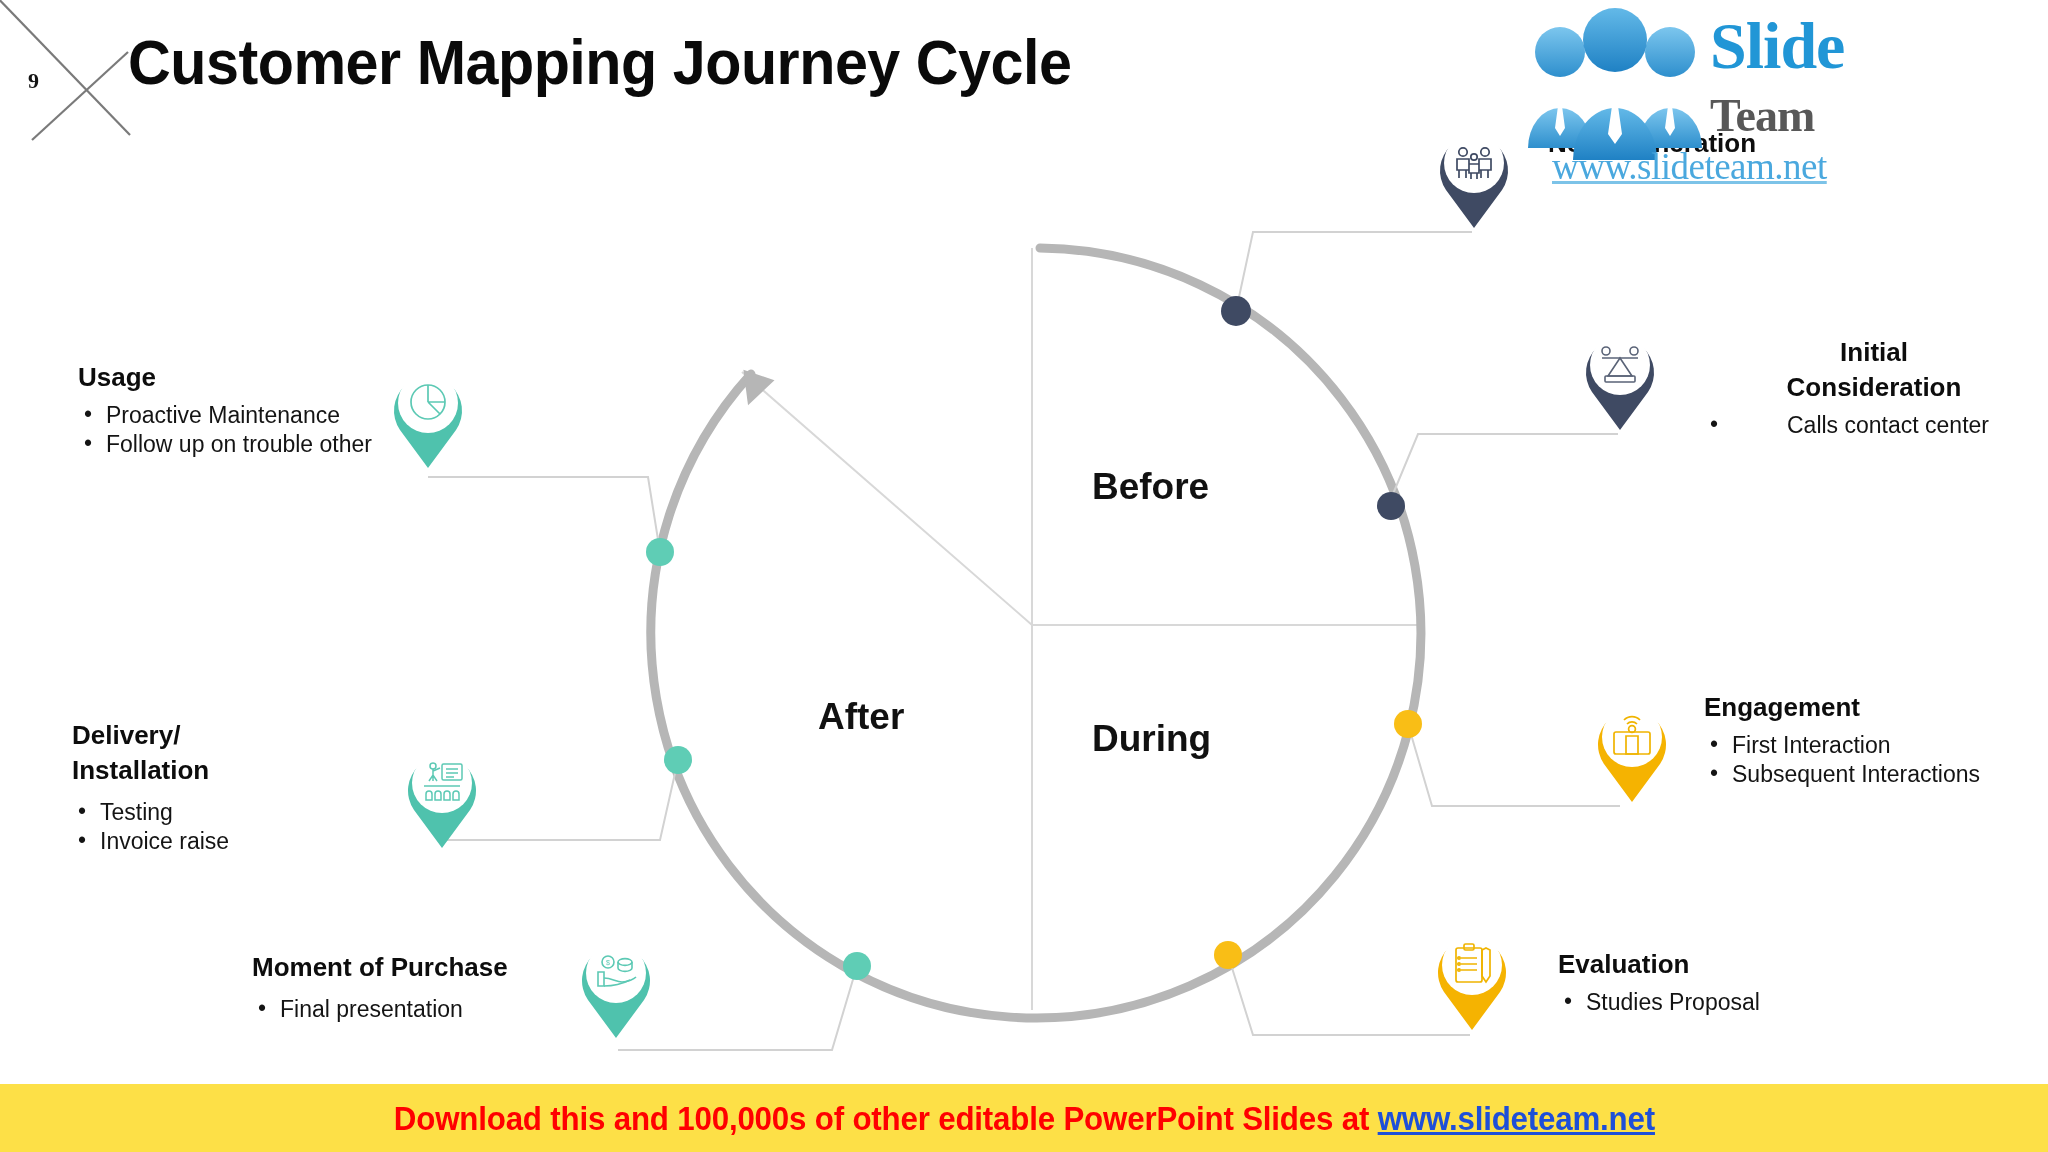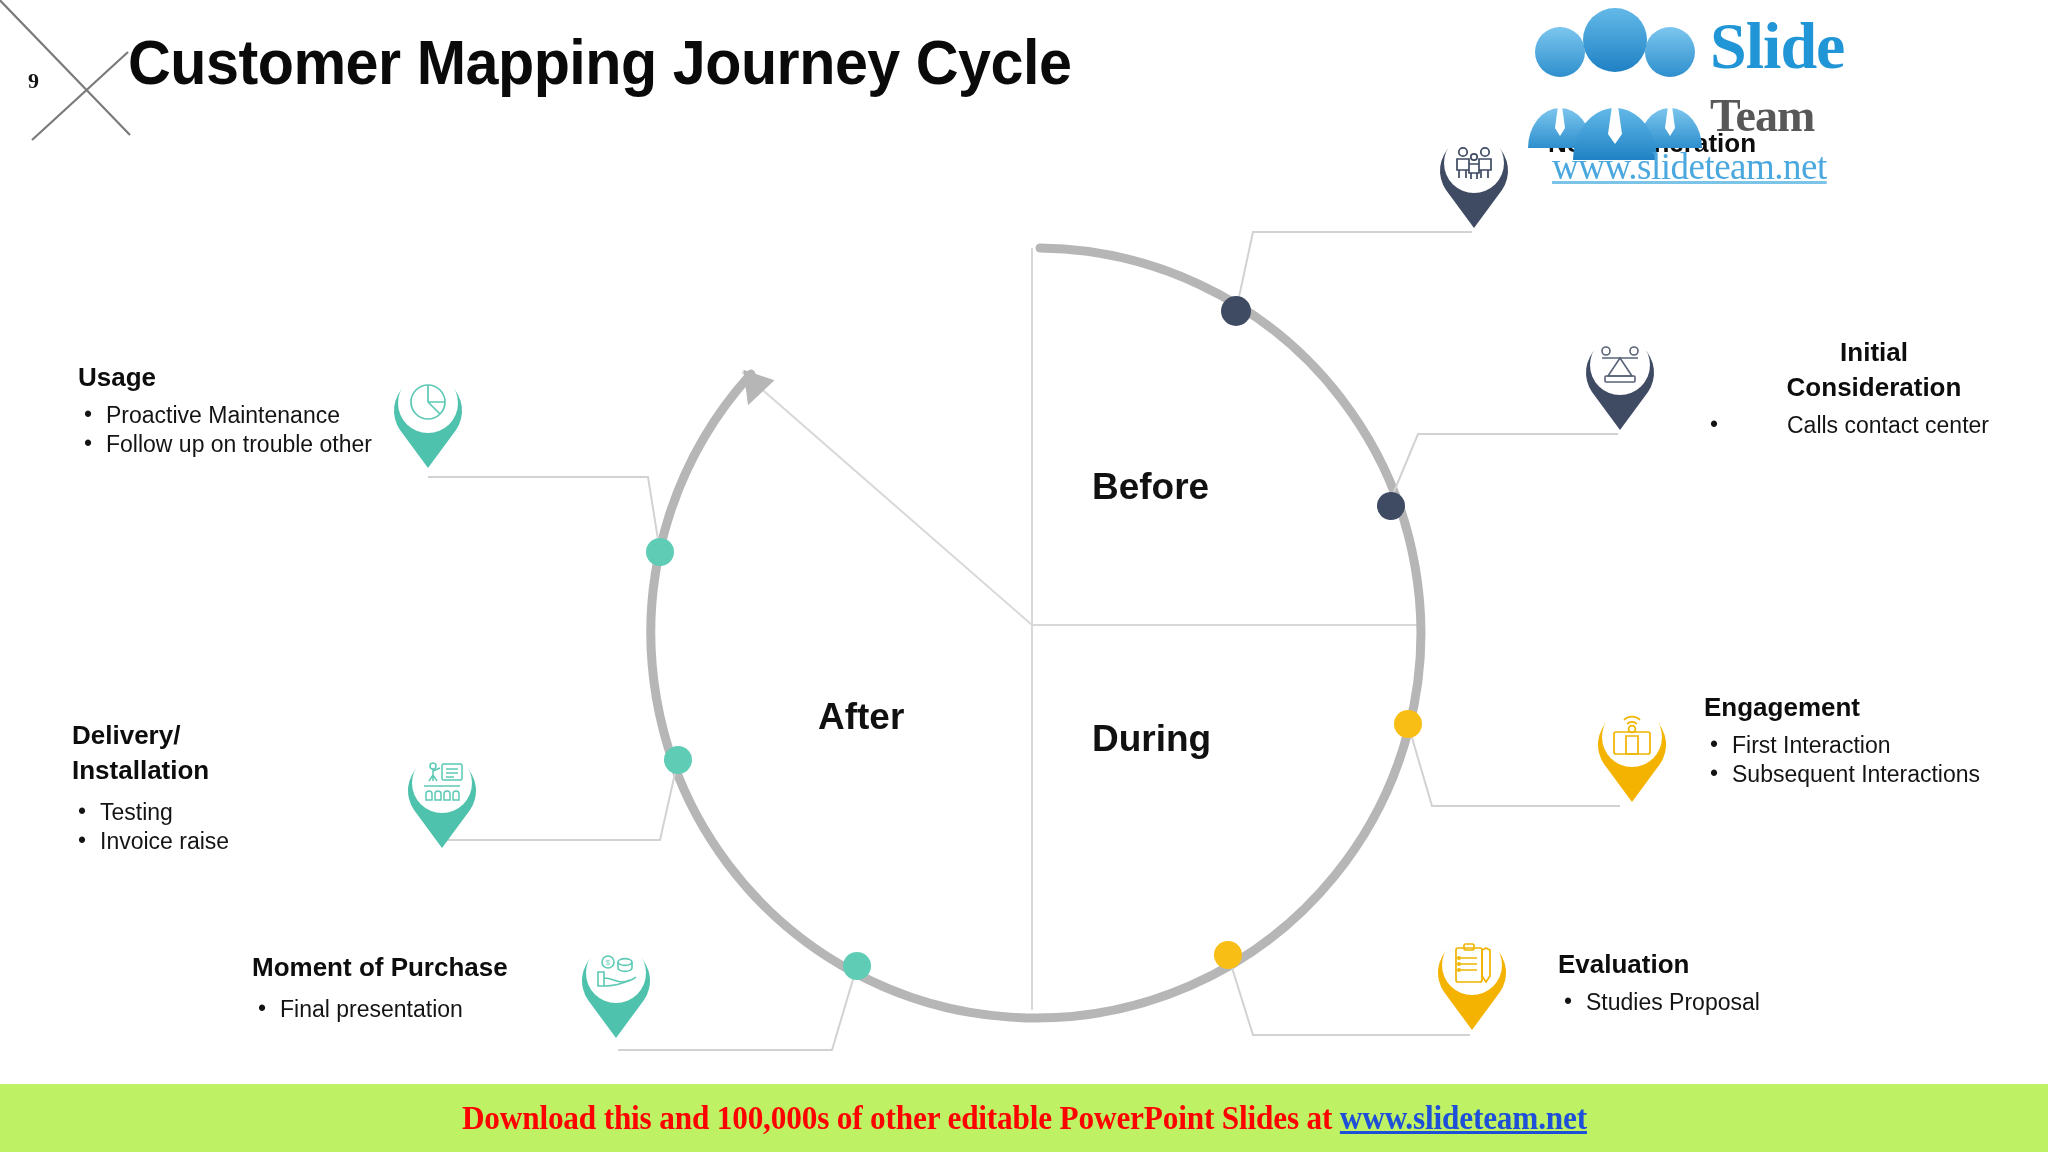--- a/index.html
+++ b/index.html
@@ -76,21 +76,21 @@
   }
   .blk li::before{
     content:"\2022";position:absolute;left:6px;top:-1px;
     font-size:23px;color:#141414;
   }
   .blk.tight ul{margin-top:10px;}
 
   
   .banner{
     position:absolute;left:0;bottom:0;width:2048px;height:68px;
-    background:#bef264;display:flex;align-items:center;justify-content:center;font-family:Liberation Serif, serif;
+    background:#fde047;display:flex;align-items:center;justify-content:center;
   }
   .banner-txt{
     font-size:34px;font-weight:700;color:#ff0000;
     transform:scaleX(0.92);transform-origin:center;
     white-space:nowrap;letter-spacing:-0.2px;
   }
   .banner-link{color:#1e4fd8;text-decoration:underline;}
 </style>
 </head>
 <body>

